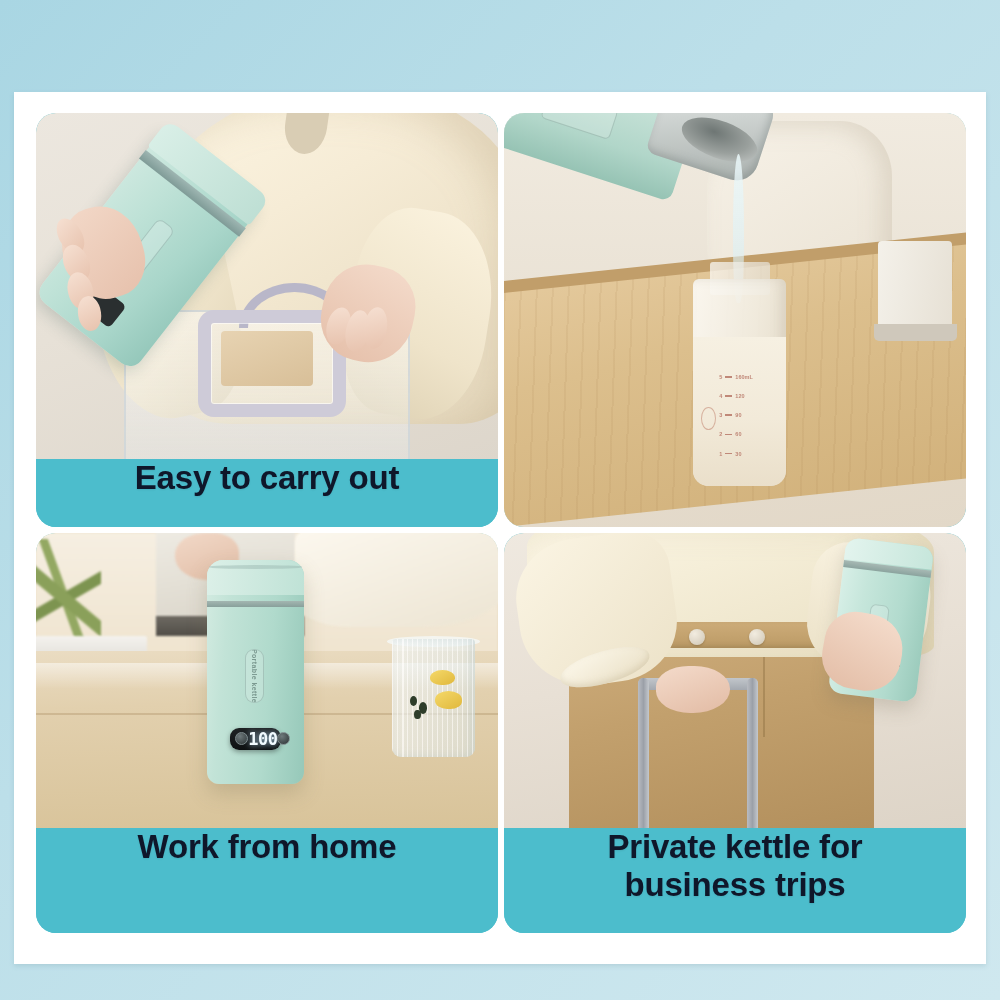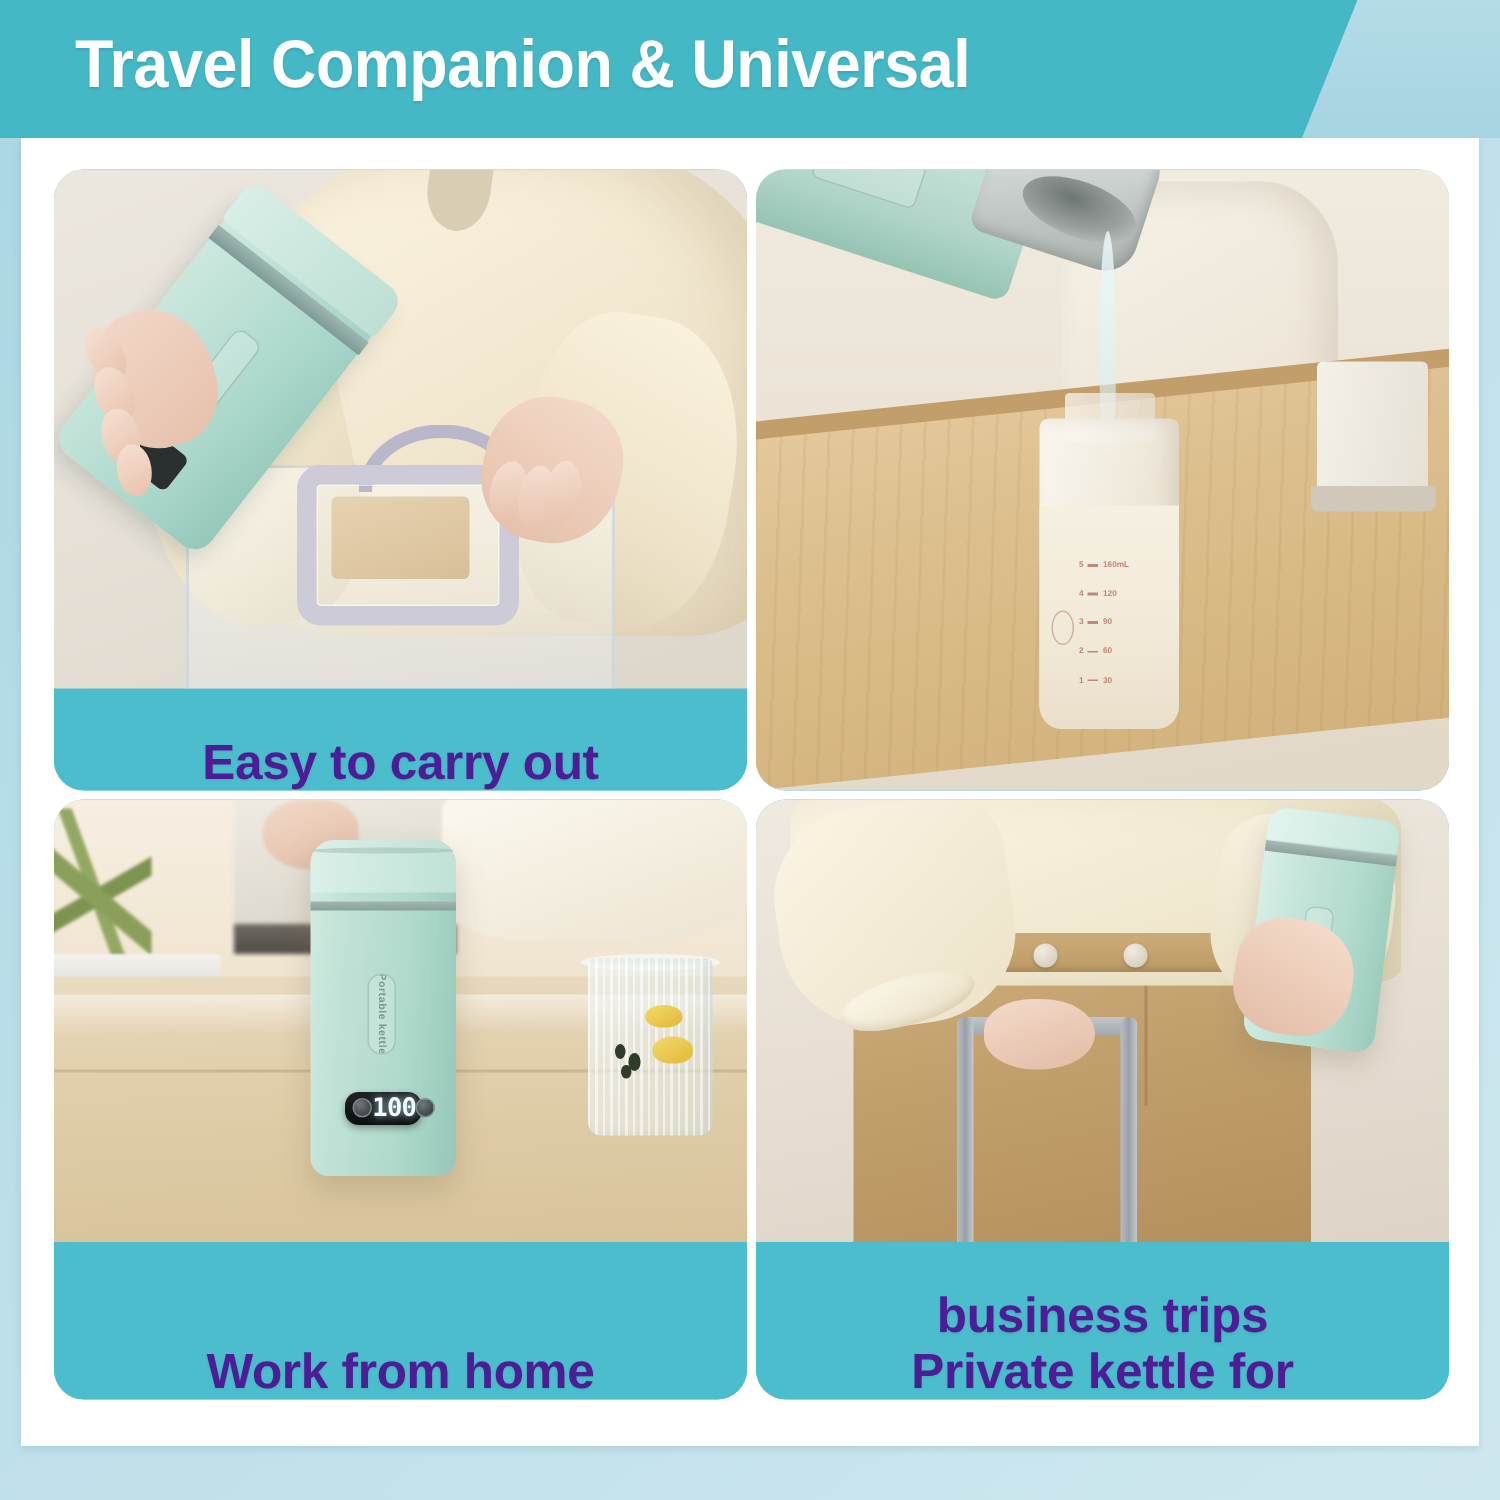--- a/index.html
+++ b/index.html
@@ -83,27 +83,27 @@
   .photo {
     position:relative;
     width:100%;
     flex:1 1 auto;
     overflow:hidden;
   }
 
   .caption {
     flex:0 0 auto;
     background:#4cbdcc;
-    color:#4c1d95;
+    color:#0f172a;
     font-weight:bold;
     text-align:center;
     display:flex;
     flex-direction:column;
     align-items:center;
-    justify-content:flex-end;
+    justify-content:flex-start;
     letter-spacing:-0.2px;
     text-shadow:0 1px 2px rgba(0,0,0,.08);
   }
   .caption.one-line { height:68px; font-size:33px; }
   .caption.two-line { height:105px; font-size:33px; line-height:1.14;border-radius:14px; }
 
   
   .p1 { background:linear-gradient(160deg,#ece7df 0%,#e7e1d7 45%,#ddd6cb 100%); }
   .p1 .torso {
     position:absolute; left:24%; top:-6%;
@@ -622,25 +622,20 @@
     font-weight:bold;
     letter-spacing:-.5px;
     text-shadow:0 0 5px rgba(180,225,255,.9);
   }
 </style>
 </head>
 <body>
 
 <div class="poster">
 
-  <div class="header">
-    <div class="header-bg-light"></div>
-    <div class="header-bg"></div>
-    <div class="header-title">Travel Companion &amp; Universal</div>
-  </div>
 
   <div class="frame"></div>
 
   <div class="grid">
 
     <div class="card">
       <div class="photo p1">
         <div class="torso"></div>
         <div class="neckline"></div>
         <div class="sleeveL"></div>
@@ -794,19 +789,19 @@
           <div class="kettle4-label"></div>
           <div class="panel4">
             <span class="pbtn4"></span>
             <span class="pdisplay4">100</span>
             <span class="pbtn4"></span>
           </div>
         </div>
         <div class="hand4b"></div>
       </div>
       <div class="caption two-line">
+        <span>Private kettle for</span>
         <span>business trips</span>
-        <span>Private kettle for</span>
       </div>
     </div>
 
   </div>
 </div>
 
 </body></html>

